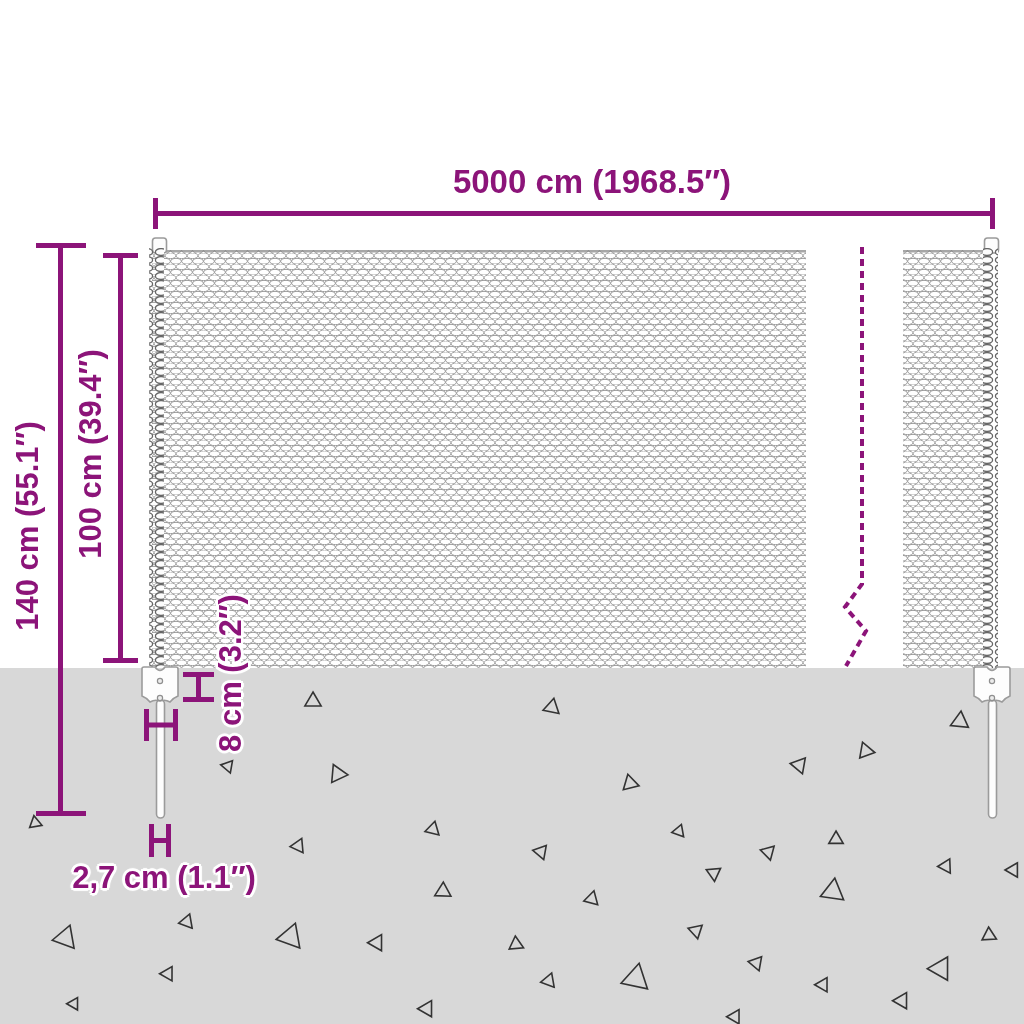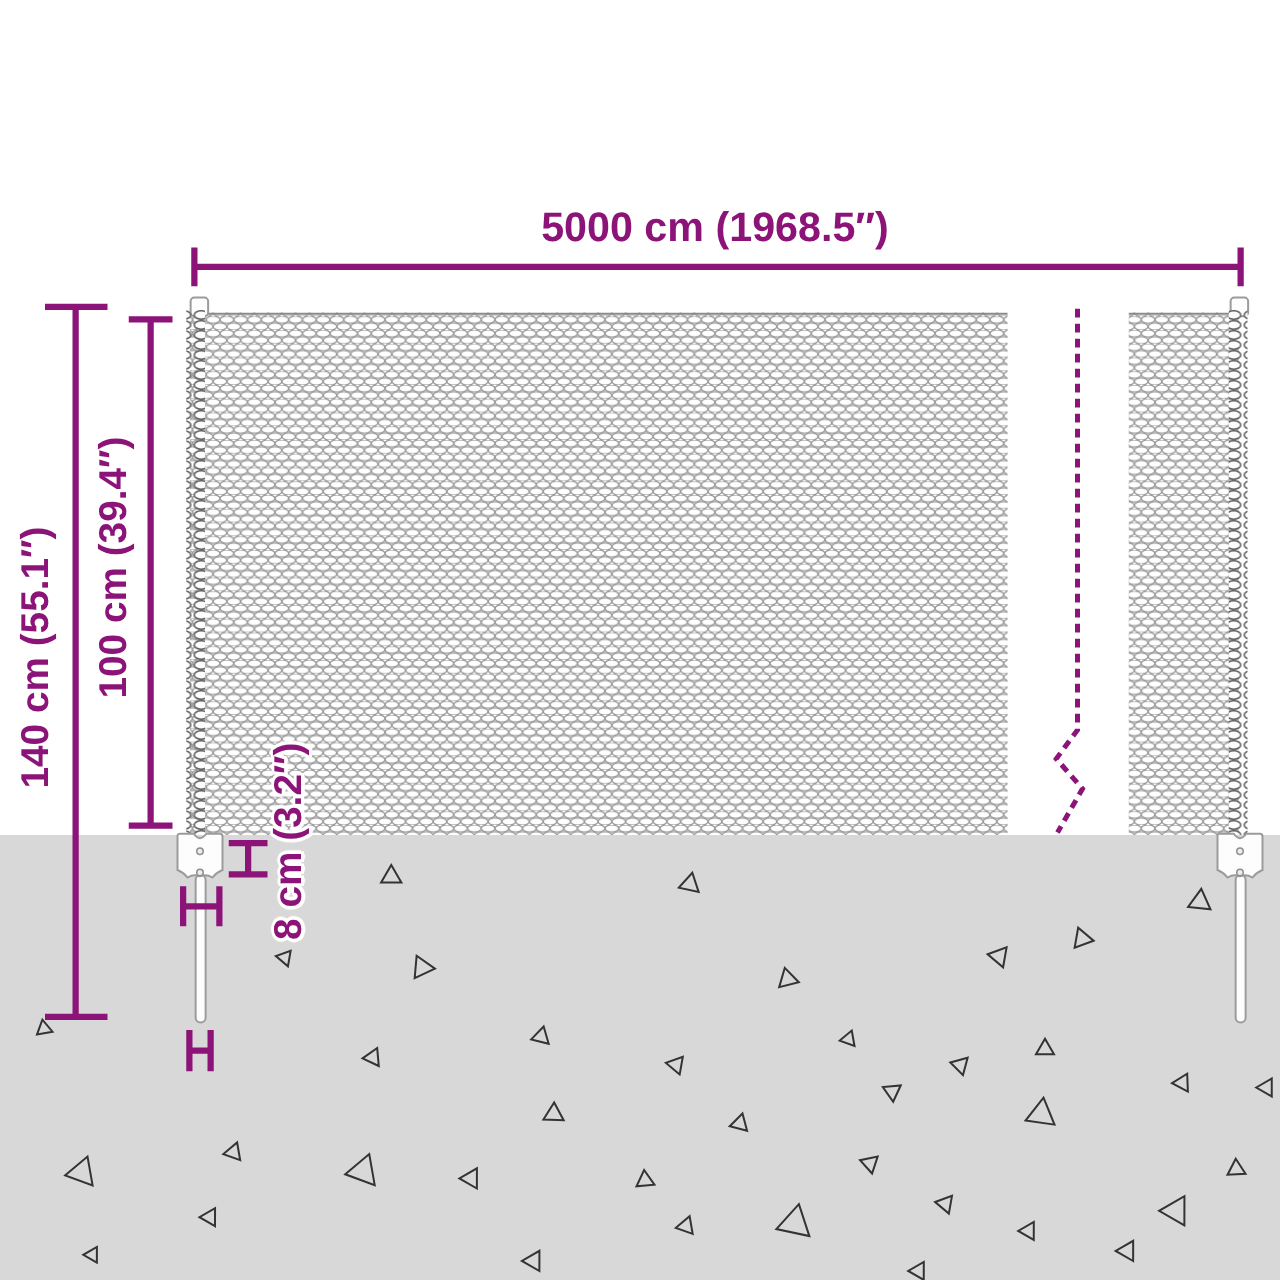--- a/index.html
+++ b/index.html
@@ -7,21 +7,21 @@
          font-family:"Liberation Sans","DejaVu Sans",sans-serif;}
   .ground{position:absolute;left:0;top:668px;width:1024px;height:356px;
           background:var(--ground,#D8D8D8);}
   svg.scene{position:absolute;left:0;top:0;width:1024px;height:1024px;}
   .dim-label{position:absolute;color:var(--accent,#8C1479);font-weight:bold;
              font-size:31px;white-space:nowrap;transform:translate(-50%,-50%);
              text-shadow:2px 0 0 #fff,-2px 0 0 #fff,0 2px 0 #fff,0 -2px 0 #fff,
                          2px 2px 0 #fff,-2px -2px 0 #fff,2px -2px 0 #fff,-2px 2px 0 #fff,
                          3px 0 1px #fff,-3px 0 1px #fff,0 3px 1px #fff,0 -3px 1px #fff;}
   .rot{transform:translate(-50%,-50%) rotate(-90deg);}
-  .big{font-size:33px;}
+  .big{font-size:33px;margin-left:20px;}
   .dimline{stroke:var(--accent,#8C1479);stroke-width:5;fill:none;}
   .dashline{stroke:var(--accent,#8C1479);stroke-width:4;fill:none;stroke-dasharray:7 5;}
   .stones polygon{stroke:var(--stone,#333);stroke-width:1.6;fill:none;}
   .hardware{fill:#fdfdfd;stroke:var(--post-outline,#9B9B9B);stroke-width:1.6;}
   .hole{fill:#ececec;stroke:#8f8f8f;stroke-width:1.2;}
 </style>
 </head>
 <body>
 
 <div class="stage">
@@ -123,13 +123,14 @@
         <polygon points="0,-9 8.1,4.95 -8.1,4.95" transform="translate(902 1001) rotate(150)"></polygon>
         <polygon points="0,-8 7.2,4.4 -7.2,4.4" transform="translate(735 1017) rotate(150)"></polygon>
         <polygon points="0,-8 7.2,4.4 -7.2,4.4" transform="translate(1013 870) rotate(-90)"></polygon>
       </g>
   </svg>
 
   <div class="dim-label big" style="left:572px;top:182px;">5000 cm (1968.5″)</div>
   <div class="dim-label rot" style="left:28px;top:526px;">140 cm (55.1″)</div>
   <div class="dim-label rot" style="left:91px;top:454px;">100 cm (39.4″)</div>
   <div class="dim-label rot" style="left:231px;top:673px;">8 cm (3.2″)</div>
+  <div class="dim-label" style="left:164px;top:878px;">2,7 cm (1.1″)</div>
 </div>
 
 </body></html>

